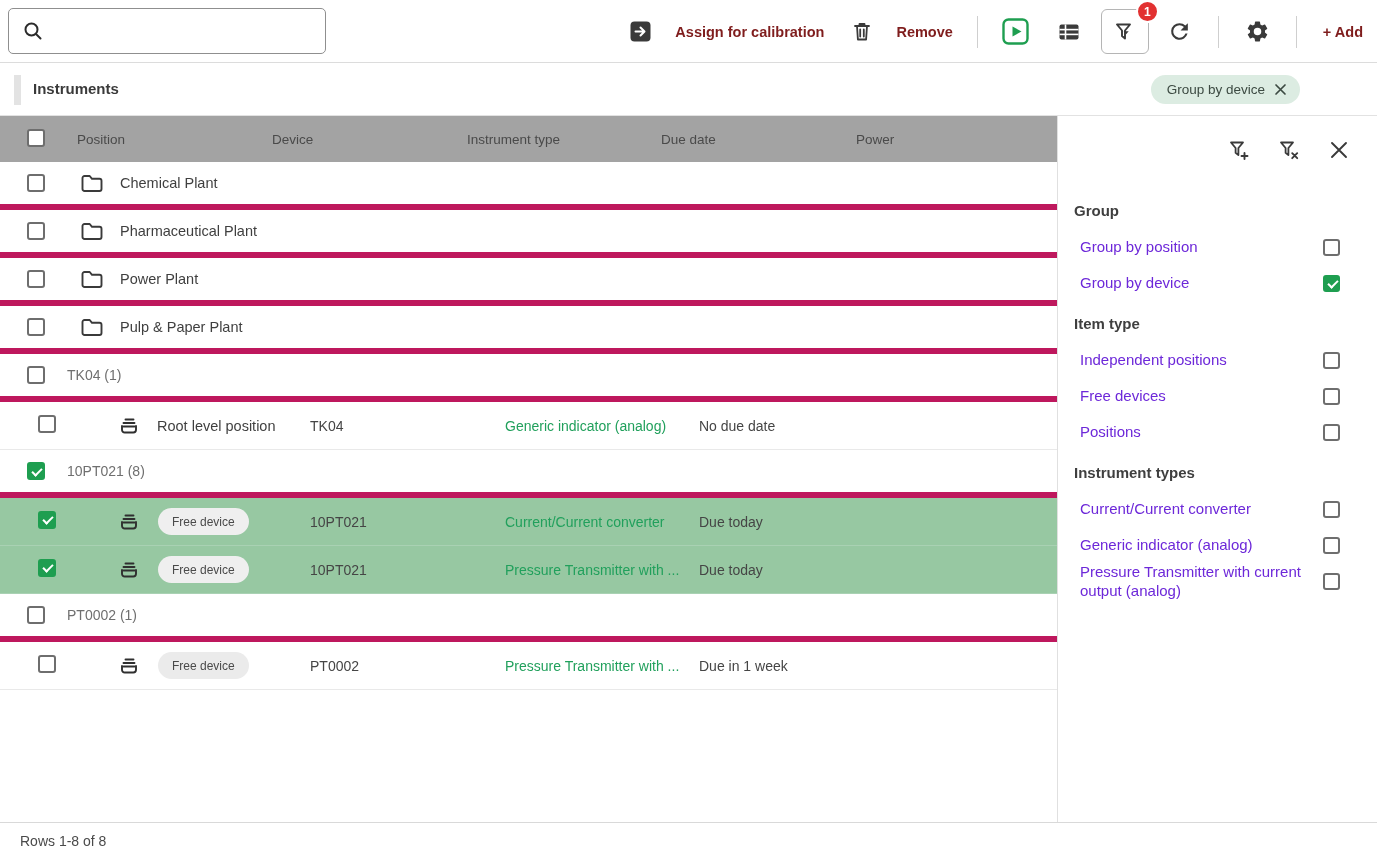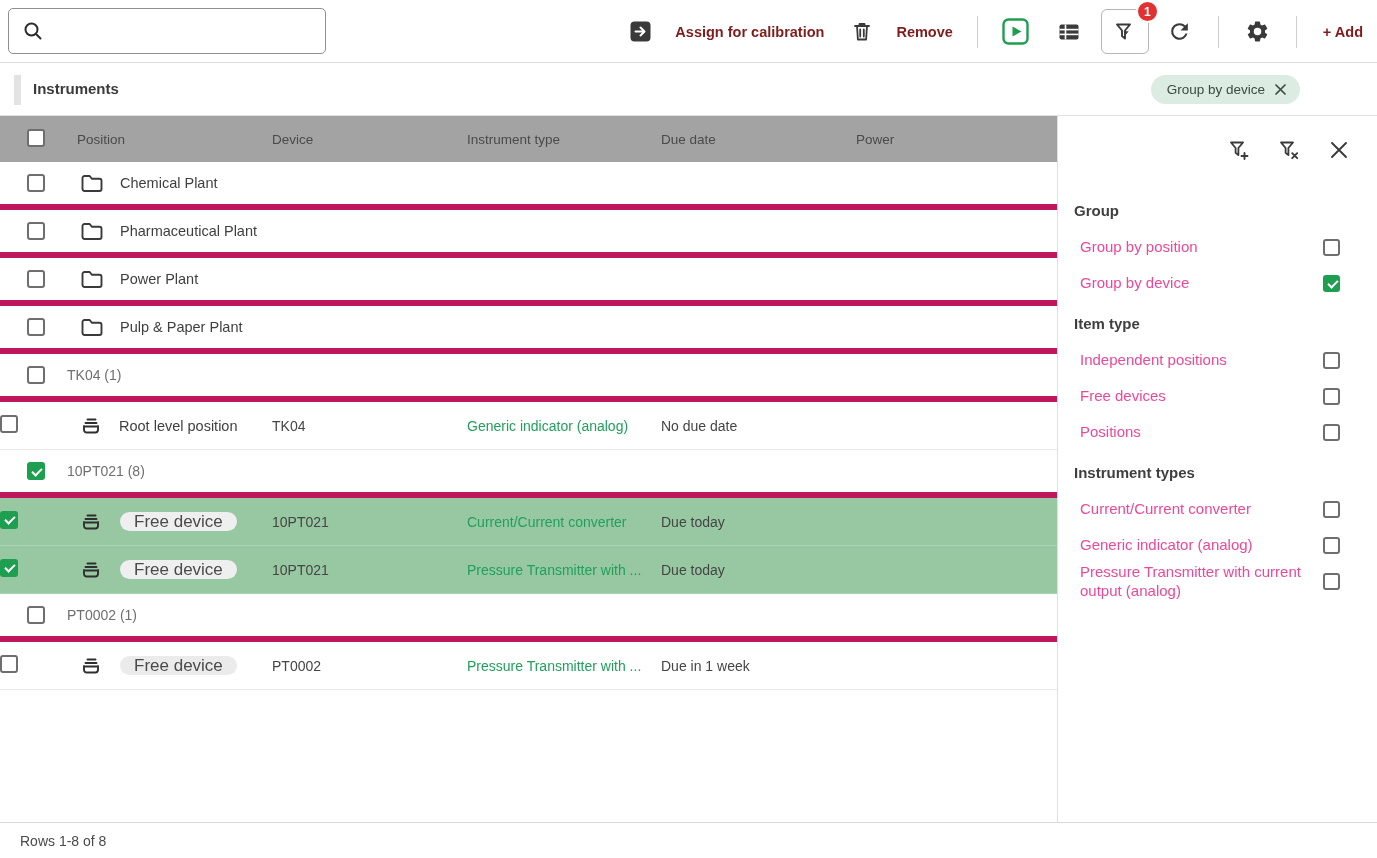--- a/index.html
+++ b/index.html
@@ -30,42 +30,42 @@
   .thead { display:grid; grid-template-columns:77px 195px 195px 194px 195px 1fr; align-items:center; height:46px; background:#a3a3a3; font-size:13.5px; color:#4a4a4a; }
   .thead .cbc { padding-left:27px; }
   .cb { width:18px; height:18px; border:2px solid #6e6e6e; border-radius:3px; background:#fff; display:inline-block; position:relative; cursor:pointer; flex:none; }
   .cb.checked { background:#1e9e50; border-color:#1e9e50; }
   .cb.checked::after { content:""; position:absolute; left:3px; top:3.5px; width:8px; height:4px; border-left:2px solid #fff; border-bottom:2px solid #fff; transform:rotate(-45deg); }
   .row { height:48px; border-bottom:6px solid #be185d; background:#fff; display:flex; align-items:center; cursor:pointer; }
   .row .cbc { padding-left:27px; display:flex; align-items:center; }
   .flat-row .ficon { margin-left:36px; display:flex; align-items:center; }
   .flat-row .row-label { margin-left:17px; font-size:14.5px; color:#3f3f3f; }
   .group-row .row-label { margin-left:22px; font-size:14px; color:#6f6f6f;text-align:right; }
-  .item-row { display:grid; grid-template-columns:77px 195px 195px 194px 195px 1fr; align-items:center; height:48px; border-bottom:1px solid #e9e9e9; background:#fff; cursor:pointer; }
+  .item-row { display:grid; grid-template-columns:77px 195px 195px 194px 195px 1fr; align-items:center; height:48px; border-bottom:1px solid #e9e9e9; background:#fff; cursor:pointer;padding-left:38px; }
   .item-row .poscell { display:flex; align-items:center; padding-left:3px; }
   .item-row .dicon { display:flex; align-items:center; }
   .item-row .pos-text { margin-left:17px; font-size:14.5px; color:#3f3f3f; white-space:nowrap; }
-  .badge { margin-left:18px; height:19px; display:inline-flex; align-items:center; padding:0 14px; background:#ebebeb; border-radius:14px; font-size:17px; color:#4a4a4a; white-space:nowrap; }
+  .badge { margin-left:18px; height:27px; display:inline-flex; align-items:center; padding:0 14px; background:#ebebeb; border-radius:14px; font-size:12px; color:#4a4a4a; white-space:nowrap; }
   .dev { font-size:14px; color:#454545; }
   .itype { font-size:14px; color:#21a05c; cursor:pointer; white-space:nowrap; }
   .due { font-size:14px; color:#454545; }
   .item-row.selected, .item-row.selected .cb:not(.checked) { background:#97c8a2; }
   .item-row.selected { border-bottom:1px solid #a9d1b3; }
   .item-row.selected .badge { background:#efefef; }
 
   
   .footer { position:absolute; left:0; top:822px; width:1377px; height:36px; border-top:1px solid #d9d9d9; display:flex; align-items:center; padding-left:20px; font-size:14px; color:#4a4a4a; background:#fff; }
 
   
   .fpanel { position:absolute; left:1057px; top:115px; width:320px; height:707px; background:#fff; border-left:1px solid #e0e0e0; border-top:1px solid #e2e2e2; }
   .fpanel-icons { display:flex; justify-content:flex-end; align-items:center; gap:26px; padding:22px 26px 0 0; }
   .fpanel-icons .icon-btn { width:24px; height:24px; }
   .psections { padding:26px 4px 0 0; }
   .pheading { font-size:15px; font-weight:700; color:#3f3f3f; padding:14px 0 10px 16px; }
-  .pitem { display:flex; align-items:center; justify-content:space-between; min-height:36px; padding:0 33px 0 22px; font-size:15px; color:#ec4899; cursor:pointer; }
+  .pitem { display:flex; align-items:center; justify-content:space-between; min-height:36px; padding:0 33px 0 22px; font-size:15px; color:#6d28d9; cursor:pointer; }
   .pitem .pl { line-height:1.25; padding-right:10px; }
   .pitem .cb { width:17px; height:17px; }
   .pitem .cb.checked::after { left:2.5px; top:3px; }
   svg { display:block; }
 </style>
 </head>
 <body>
 
 <div class="app">
 

